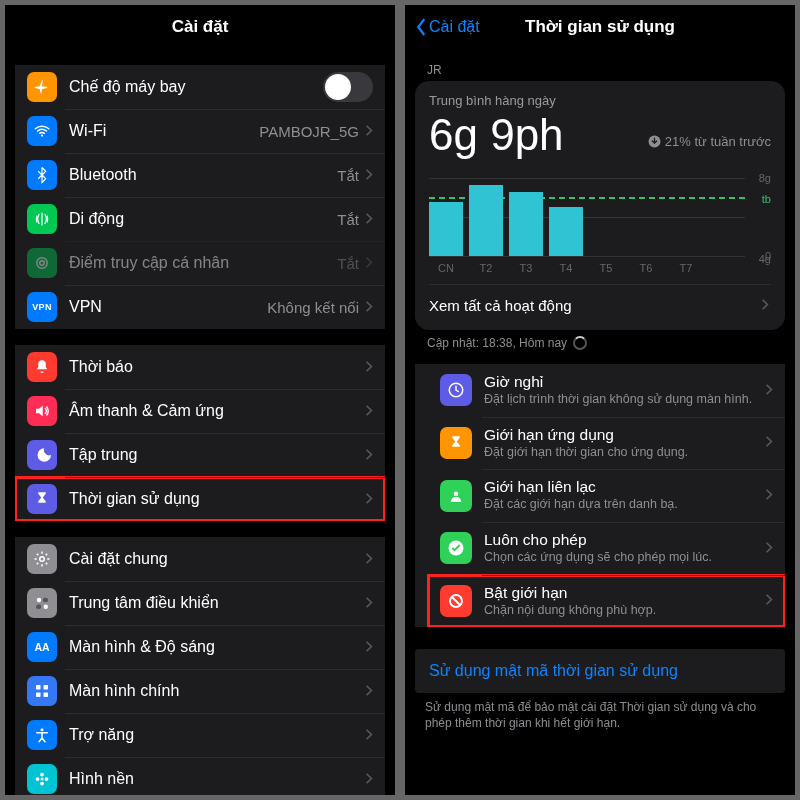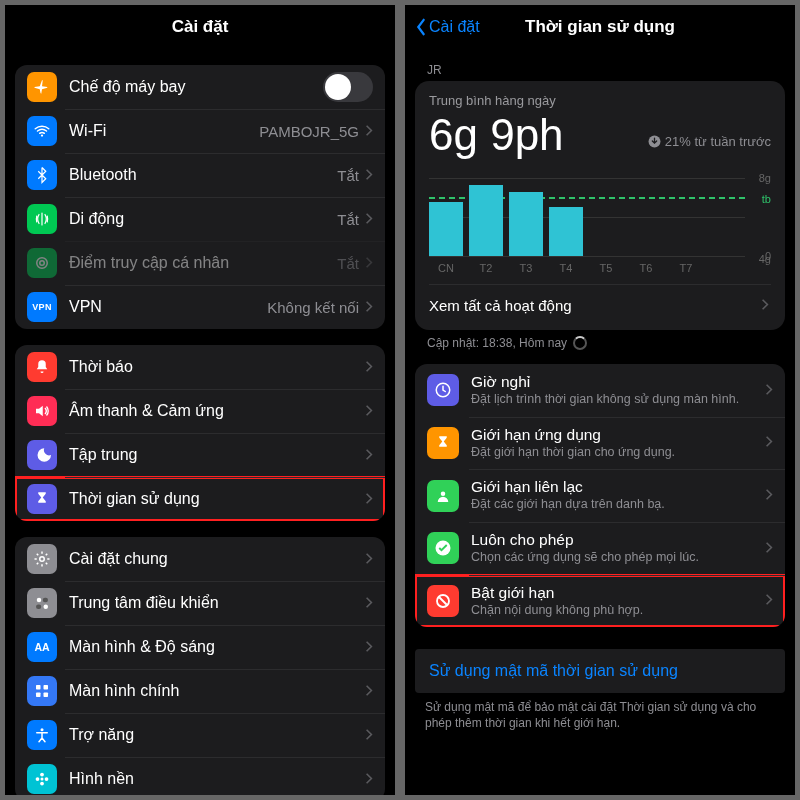--- a/index.html
+++ b/index.html
@@ -14,21 +14,21 @@
     width: 390px; height: 790px;
     background: #000000;
     overflow: hidden;
     color: #fff;
     font-size: 15px;
   }
   .nav { height: 44px; display:flex; align-items:center; justify-content:center; position:relative; }
   .nav-title { font-size: 17px; font-weight:600; color:#fff; }
   .nav-back { position:absolute; left:10px; color:#0a84ff; font-size:16px; display:flex; align-items:center; gap:2px;}
   .nav-back svg { width:12px; height:18px; }
-  .group { margin: 16px 10px 0 10px; background:#1c1c1e; border-radius:12px; overflow:hidden; }
+  .group { margin: 16px 10px 0 10px; background:#1c1c1e; border-radius:0; overflow:hidden; }
   .row { display:flex; align-items:center; min-height:44px; padding:0 12px; position:relative; }
   .row + .row::before { content:""; position:absolute; left:50px; right:0; top:0; height:1px; background:#2c2c2e;}
   .icon { width:30px; height:30px; border-radius:7px; display:flex; align-items:center; justify-content:center; flex:0 0 30px; margin-right:12px;}
   .icon svg { width:18px; height:18px; fill:#fff; }
   .label { flex:1; color:#fff; font-size:16px; }
   .detail { color:#8e8e93; font-size:15px; margin-right:6px;}
   .chev { color:#5a5a5e; }
   .chev svg{ width:8px; height:13px; stroke:#5a5a5e; stroke-width:2; fill:none;}
   .toggle { width:50px; height:30px; background:#39393d; border-radius:15px; position:relative;}
   .toggle::after{content:""; position:absolute; width:26px; height:26px; background:#fff; border-radius:50%; top:2px; left:2px;}
@@ -325,21 +325,21 @@
       <span class="chev"><svg viewBox="0 0 10 16">
             <path d="M2 2l6 6-6 6"></path>
           </svg></span>
     </div>
   </div>
   <div class="updated">
     <span>Cập nhật: 18:38, Hôm nay</span>
     <span class="spinner"></span>
   </div>
 
-  <div class="group" id="opts" style="margin-top:14px;">
+  <div class="group" id="opts" style="margin-top:14px;padding-left:13px;">
       <div class="mrow">
         <span class="icon" style="background:#5e5ce6">
           <svg viewBox="0 0 24 24">
             <circle cx="12" cy="12" r="9" fill="none" stroke="#fff" stroke-width="2"></circle>
             <path d="M12 7v5l3 2" stroke="#fff" stroke-width="2" fill="none" stroke-linecap="round"></path>
           </svg>
         </span>
         <div class="mtext">
           <div class="mtitle">Giờ nghỉ</div>
           <div class="mdesc">Đặt lịch trình thời gian không sử dụng màn hình.</div>

